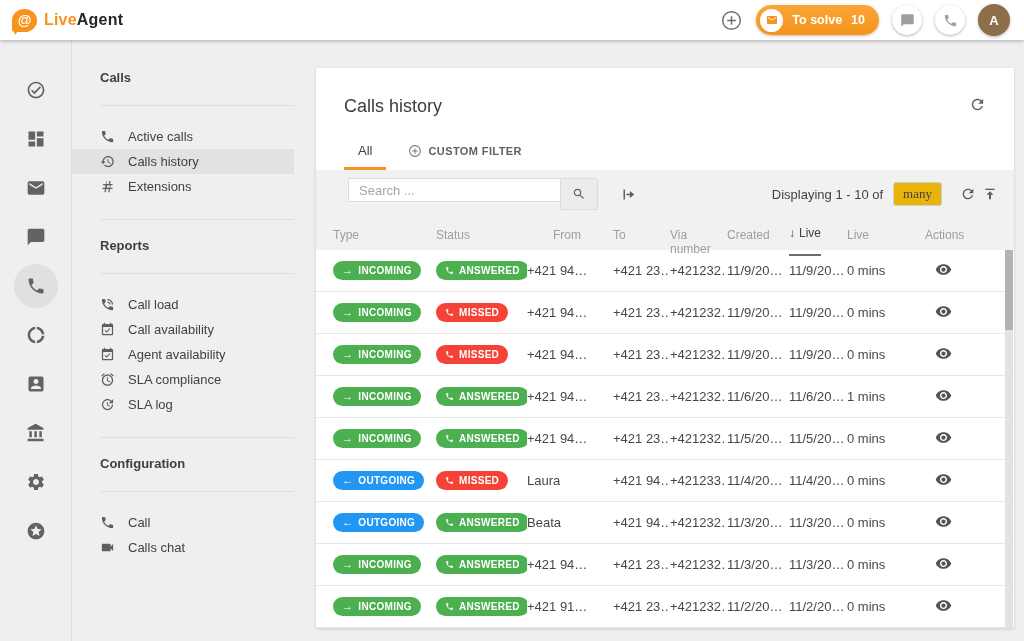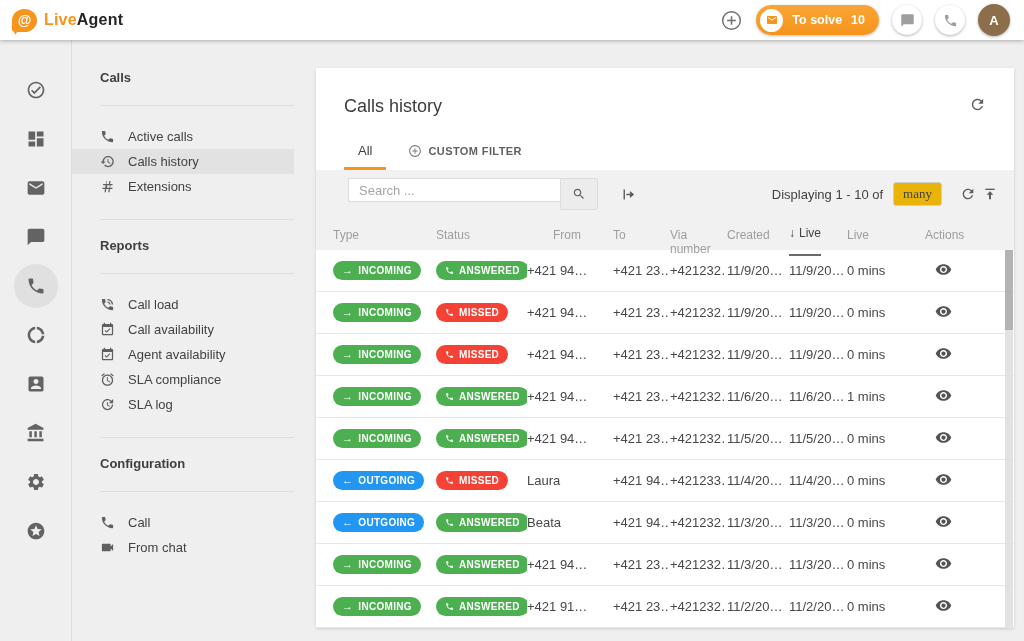--- a/index.html
+++ b/index.html
@@ -304,21 +304,21 @@
           </svg>
         </span>
         <span class="side-label">Call</span>
       </div>
       <div class="side-item">
         <span class="icon">
           <svg viewBox="0 0 24 24">
             <path fill="currentColor" d="M17 10.5V7c0-.55-.45-1-1-1H4c-.55 0-1 .45-1 1v10c0 .55.45 1 1 1h12c.55 0 1-.45 1-1v-3.5l4 4v-11l-4 4z"></path>
           </svg>
         </span>
-        <span class="side-label">From chat</span>
+        <span class="side-label">Calls chat</span>
       </div>
     </aside>
   <main class="main">
     <section class="card">
       <div class="card-head">
         <h1 class="page-title">Calls history</h1>
         <span class="icon refresh-top">
             <svg viewBox="0 0 24 24">
               <path fill="currentColor" d="M17.65 6.35C16.2 4.9 14.21 4 12 4c-4.42 0-7.99 3.58-7.99 8s3.57 8 7.99 8c3.73 0 6.84-2.55 7.73-6h-2.08c-.82 2.33-3.04 4-5.65 4-3.31 0-6-2.69-6-6s2.69-6 6-6c1.66 0 3.14.69 4.22 1.78L13 11h7V4l-2.35 2.35z"></path>
             </svg>

